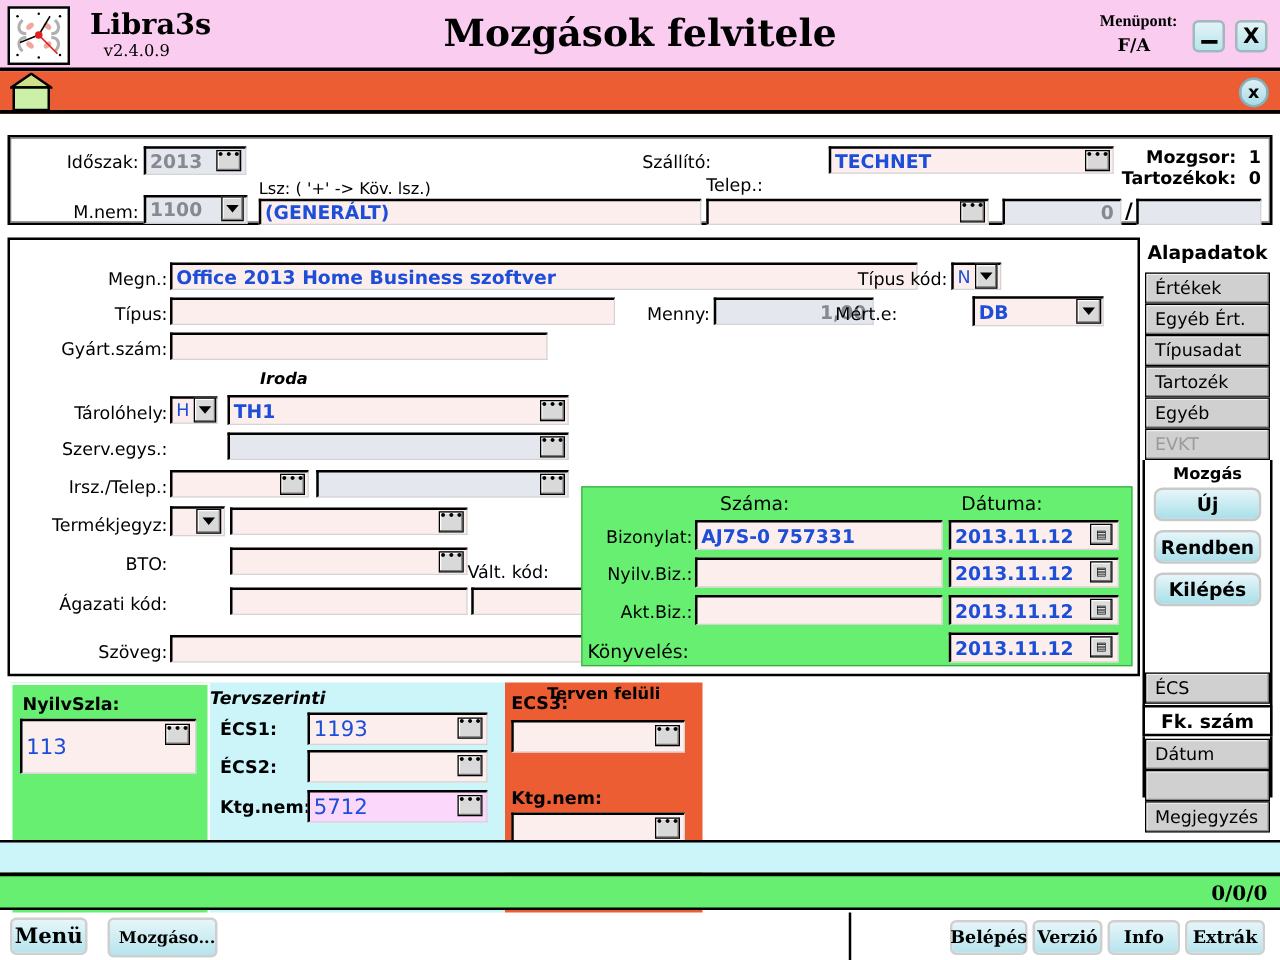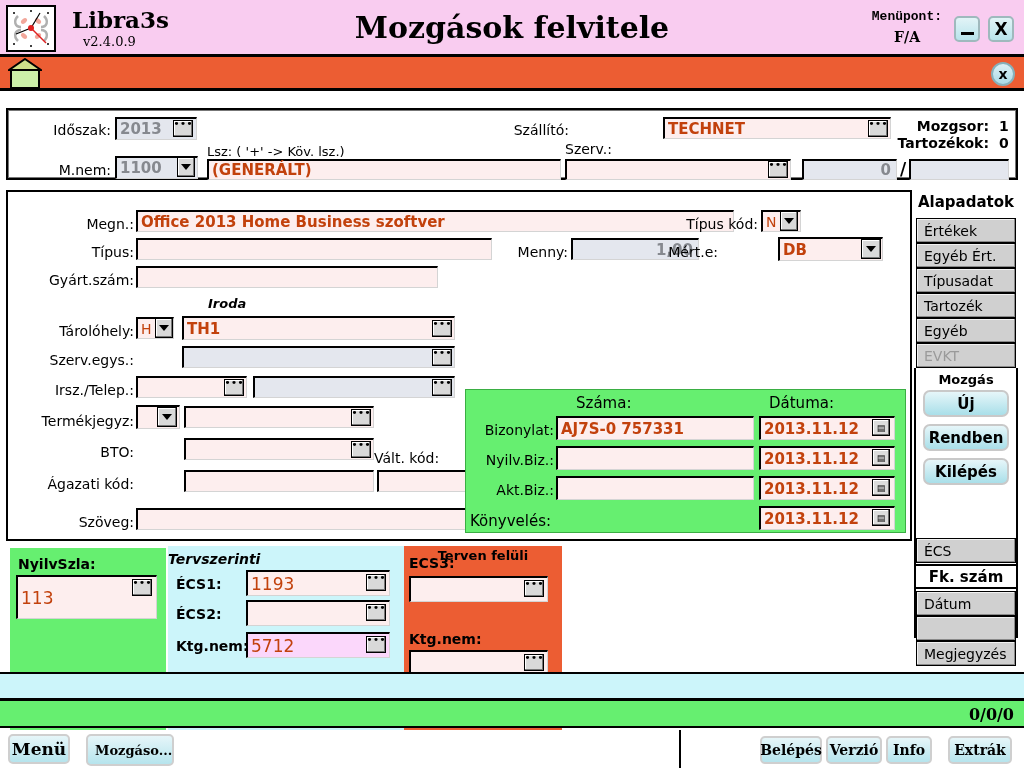--- a/index.html
+++ b/index.html
@@ -35,21 +35,21 @@
     font-size: 13px; color: #000;
   }
   .app-title {
     position: absolute; left: 0; top: 10px; width: 1024px;
     text-align: center;
     font-family: "DejaVu Serif", "Liberation Serif", serif;
     font-weight: bold; font-size: 30px; color: #000;
   }
   .menupont-lbl {
     position: absolute; right: 82px; top: 9px;
-    font-family: Liberation Mono, monospace;
+    font-family: Liberation Serif, serif;
     font-size: 13px; font-weight: bold; color: #000;
     text-align: right;
   }
   .menupont-val {
     position: absolute; right: 104px; top: 29px;
     font-family: "DejaVu Serif", "Liberation Serif", serif;
     font-size: 14px; font-weight: bold; color: #000;
   }
   .winbtn {
     position: absolute; top: 16px; width: 26px; height: 26px;
@@ -97,21 +97,21 @@
   }
   .hdr-panel .inner { position:absolute; left:0; top:0; right:0; bottom:0;
     border:1px solid #777; }
 
   
   .fld {
     position:absolute; background:#fdeeee;
     border-top:2px solid #000; border-left:2px solid #000;
     border-right:1px solid #d4d4d4; border-bottom:1px solid #d4d4d4;
     font-family:"DejaVu Sans","Liberation Sans",sans-serif;
-    font-size:14px; color:#c2410c; padding-left:3px;
+    font-size:14px; color:#1d4ed8; padding-left:3px;
     display:flex; align-items:center;
   }
   .fld.gray { background:#e4e7ee; color:#86898f; }
   .fld.bold { font-weight:bold; }
   .fld.pink { background:#fbd7fb; }
   .fld.num { justify-content:flex-end; padding-right:5px; font-weight:bold; }
 
   .lbl {
     position:absolute; font-size:14px; color:#000;
     font-family:"DejaVu Sans","Liberation Sans",sans-serif;
@@ -327,21 +327,21 @@
 
         <div class="lbl" style="left:198px; top:33px; font-size:13px;">Lsz: ( '+' -&gt; Köv. lsz.)</div>
         <div class="fld bold" style="left:198px; top:48px; width:354px; height:21px; font-size:15px;">(GENERÁLT)</div>
 
         <div class="lbl r" style="left:470px; top:11px; width:90px;">Szállító:</div>
         <div class="fld bold" style="left:654px; top:6px; width:228px; height:22px; font-size:15px;">TECHNET</div>
         <div class="dots" style="left:859px; top:9px;">
             <span>•••</span>
           </div>
 
-        <div class="lbl" style="left:556px; top:30px;">Szerv.:</div>
+        <div class="lbl" style="left:556px; top:30px;">Telep.:</div>
         <div class="fld" style="left:556px; top:48px; width:226px; height:21px;"></div>
         <div class="dots" style="left:759px; top:50px;">
             <span>•••</span>
           </div>
 
         <div class="fld gray num" style="left:793px; top:48px; width:95px; height:21px; font-size:15px;">0</div>
         <div class="lbl b" style="left:891px; top:48px; font-size:17px;">/</div>
         <div class="fld gray" style="left:900px; top:48px; width:100px; height:21px;"></div>
 
         <div class="lbl r b" style="left:820px; top:7px; width:160px; font-size:14px;">Mozgsor:</div>
@@ -533,17 +533,17 @@
   <div class="status-wrap">
     <div class="status-count">0/0/0</div>
   </div>
 
   <div class="footer">
     <div class="foot-btn" style="left:8px; top:4px; width:62px; height:30px; font-size:17px;">Menü</div>
     <div class="foot-btn" style="left:86px; top:4px; width:88px; height:32px; font-size:13px; justify-content:flex-start; padding-left:7px;">Mozgáso...</div>
     <div class="foot-div" style="left:679px;"></div>
     <div class="foot-btn" style="left:760px; top:6px; width:62px; height:28px; font-size:14px;">Belépés</div>
     <div class="foot-btn" style="left:826px; top:6px; width:56px; height:28px; font-size:14px;">Verzió</div>
-    <div class="foot-btn" style="left:886px; top:6px; width:46px; height:28px; font-size:14px;">Info</div>
+    <div class="foot-btn" style="left:886px; top:6px; width:58px; height:28px; font-size:14px;">Info</div>
     <div class="foot-btn" style="left:948px; top:6px; width:64px; height:28px; font-size:14px;">Extrák</div>
   </div>
 
 </div>
 
 </body></html>

